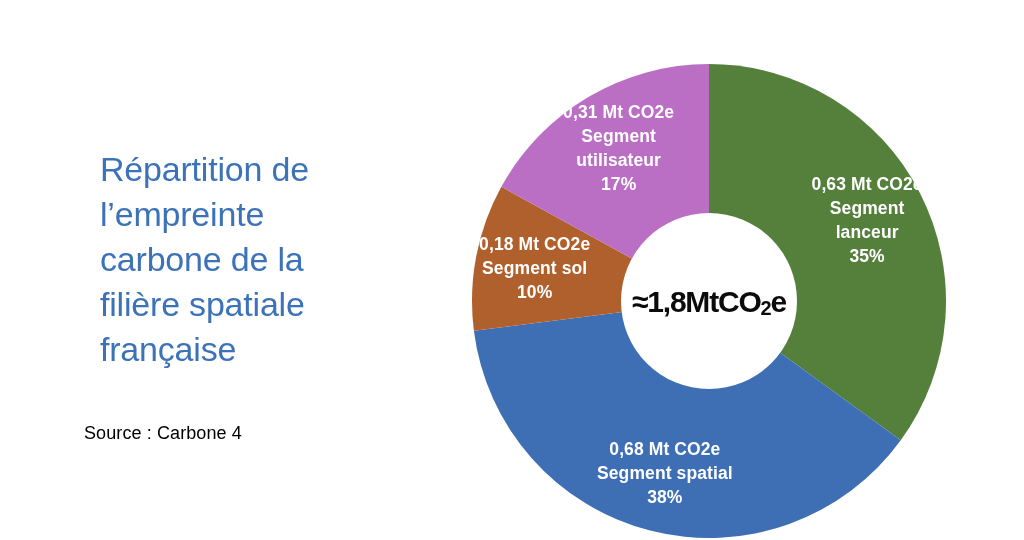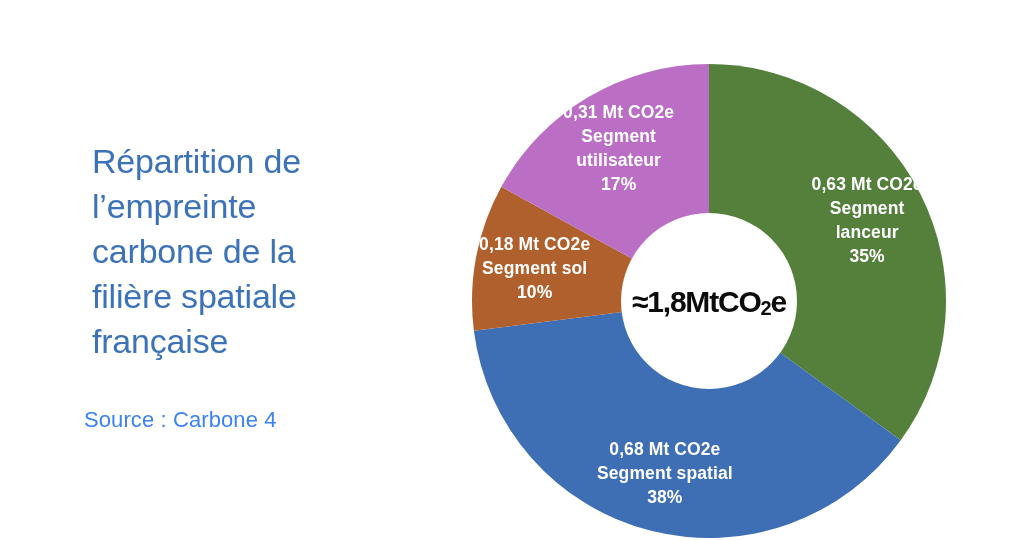--- a/index.html
+++ b/index.html
@@ -25,29 +25,29 @@
     left: 84px;
     top: 131px;
     width: 310px;
   }
   #chart-title {
     font-size: 34px;
     line-height: 1.32;
     font-weight: 400;
     color: #3b72b8;
     letter-spacing: -0.2px;
-    margin: 8px;
+    margin: 16px;
     white-space: pre-line;
   }
   #chart-source {
     margin: 0;
     padding-top: 36px;
-    font-size: 22px;
+    font-size: 18px;
     font-weight: 400;
-    color: #3b82f6;
+    color: #000000;
     letter-spacing: 0.1px;
   }
 
   
   #donut-wrap {
     position: absolute;
     left: 470px;
     top: 62px;
     width: 478px;
     height: 478px;

